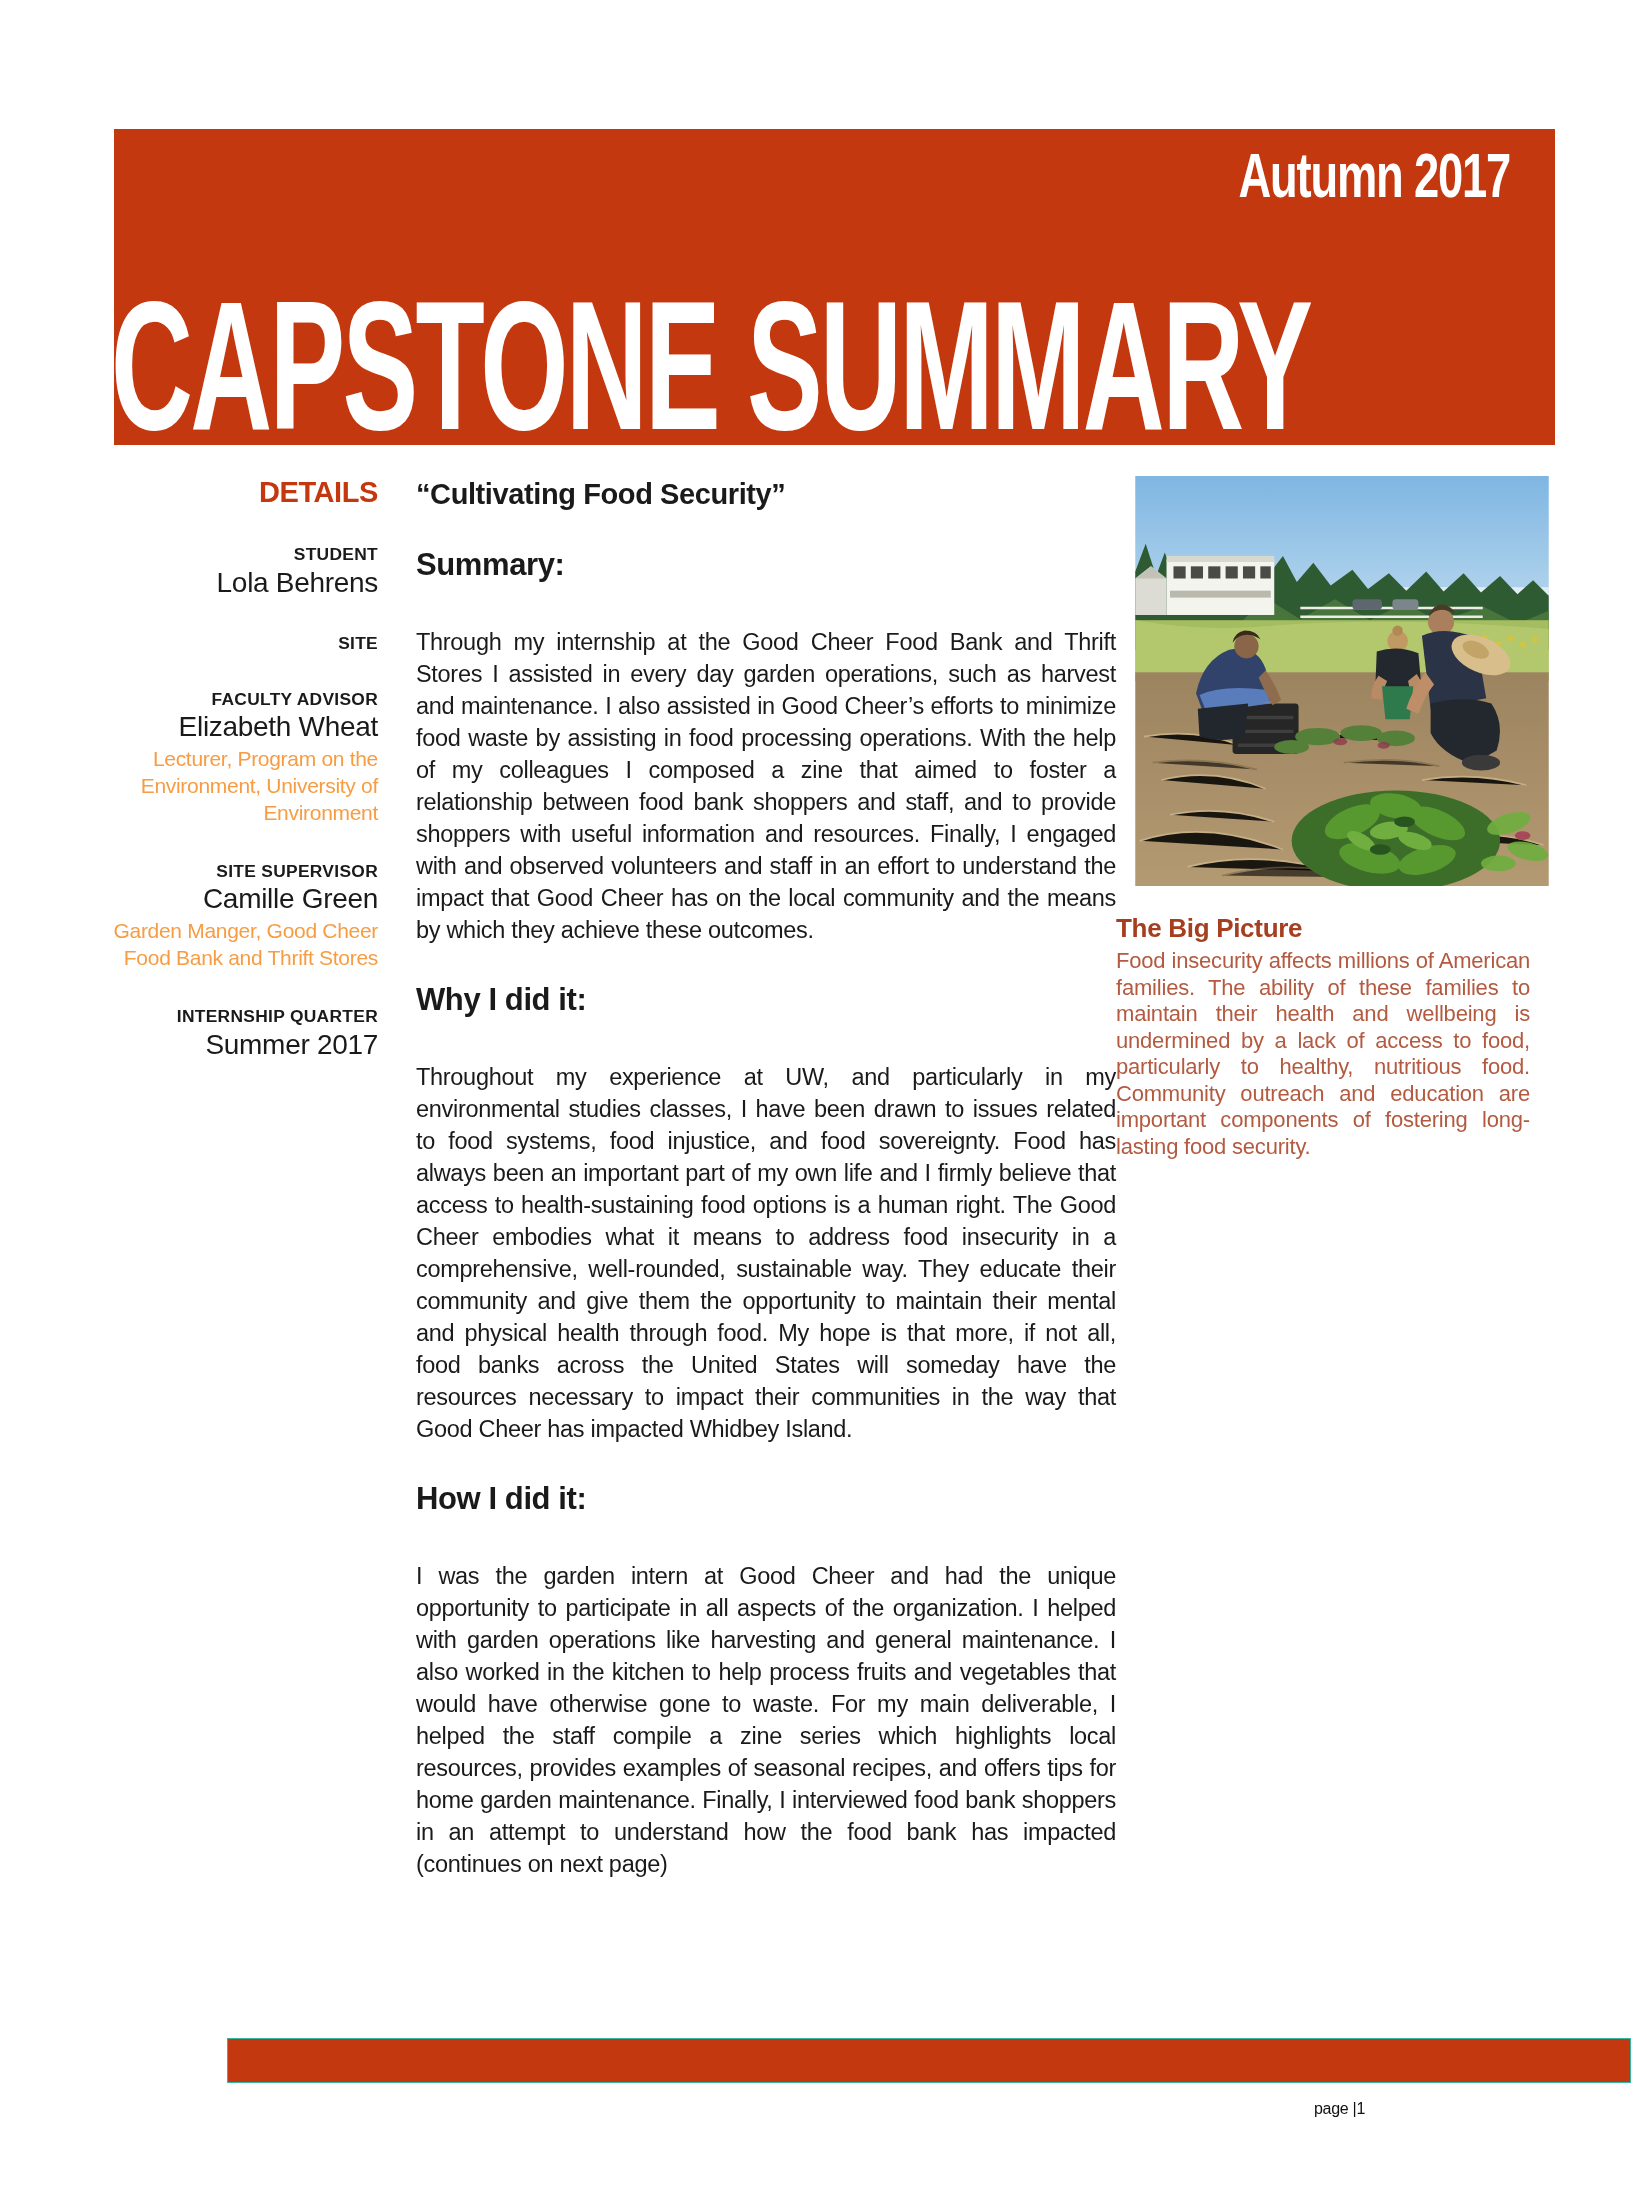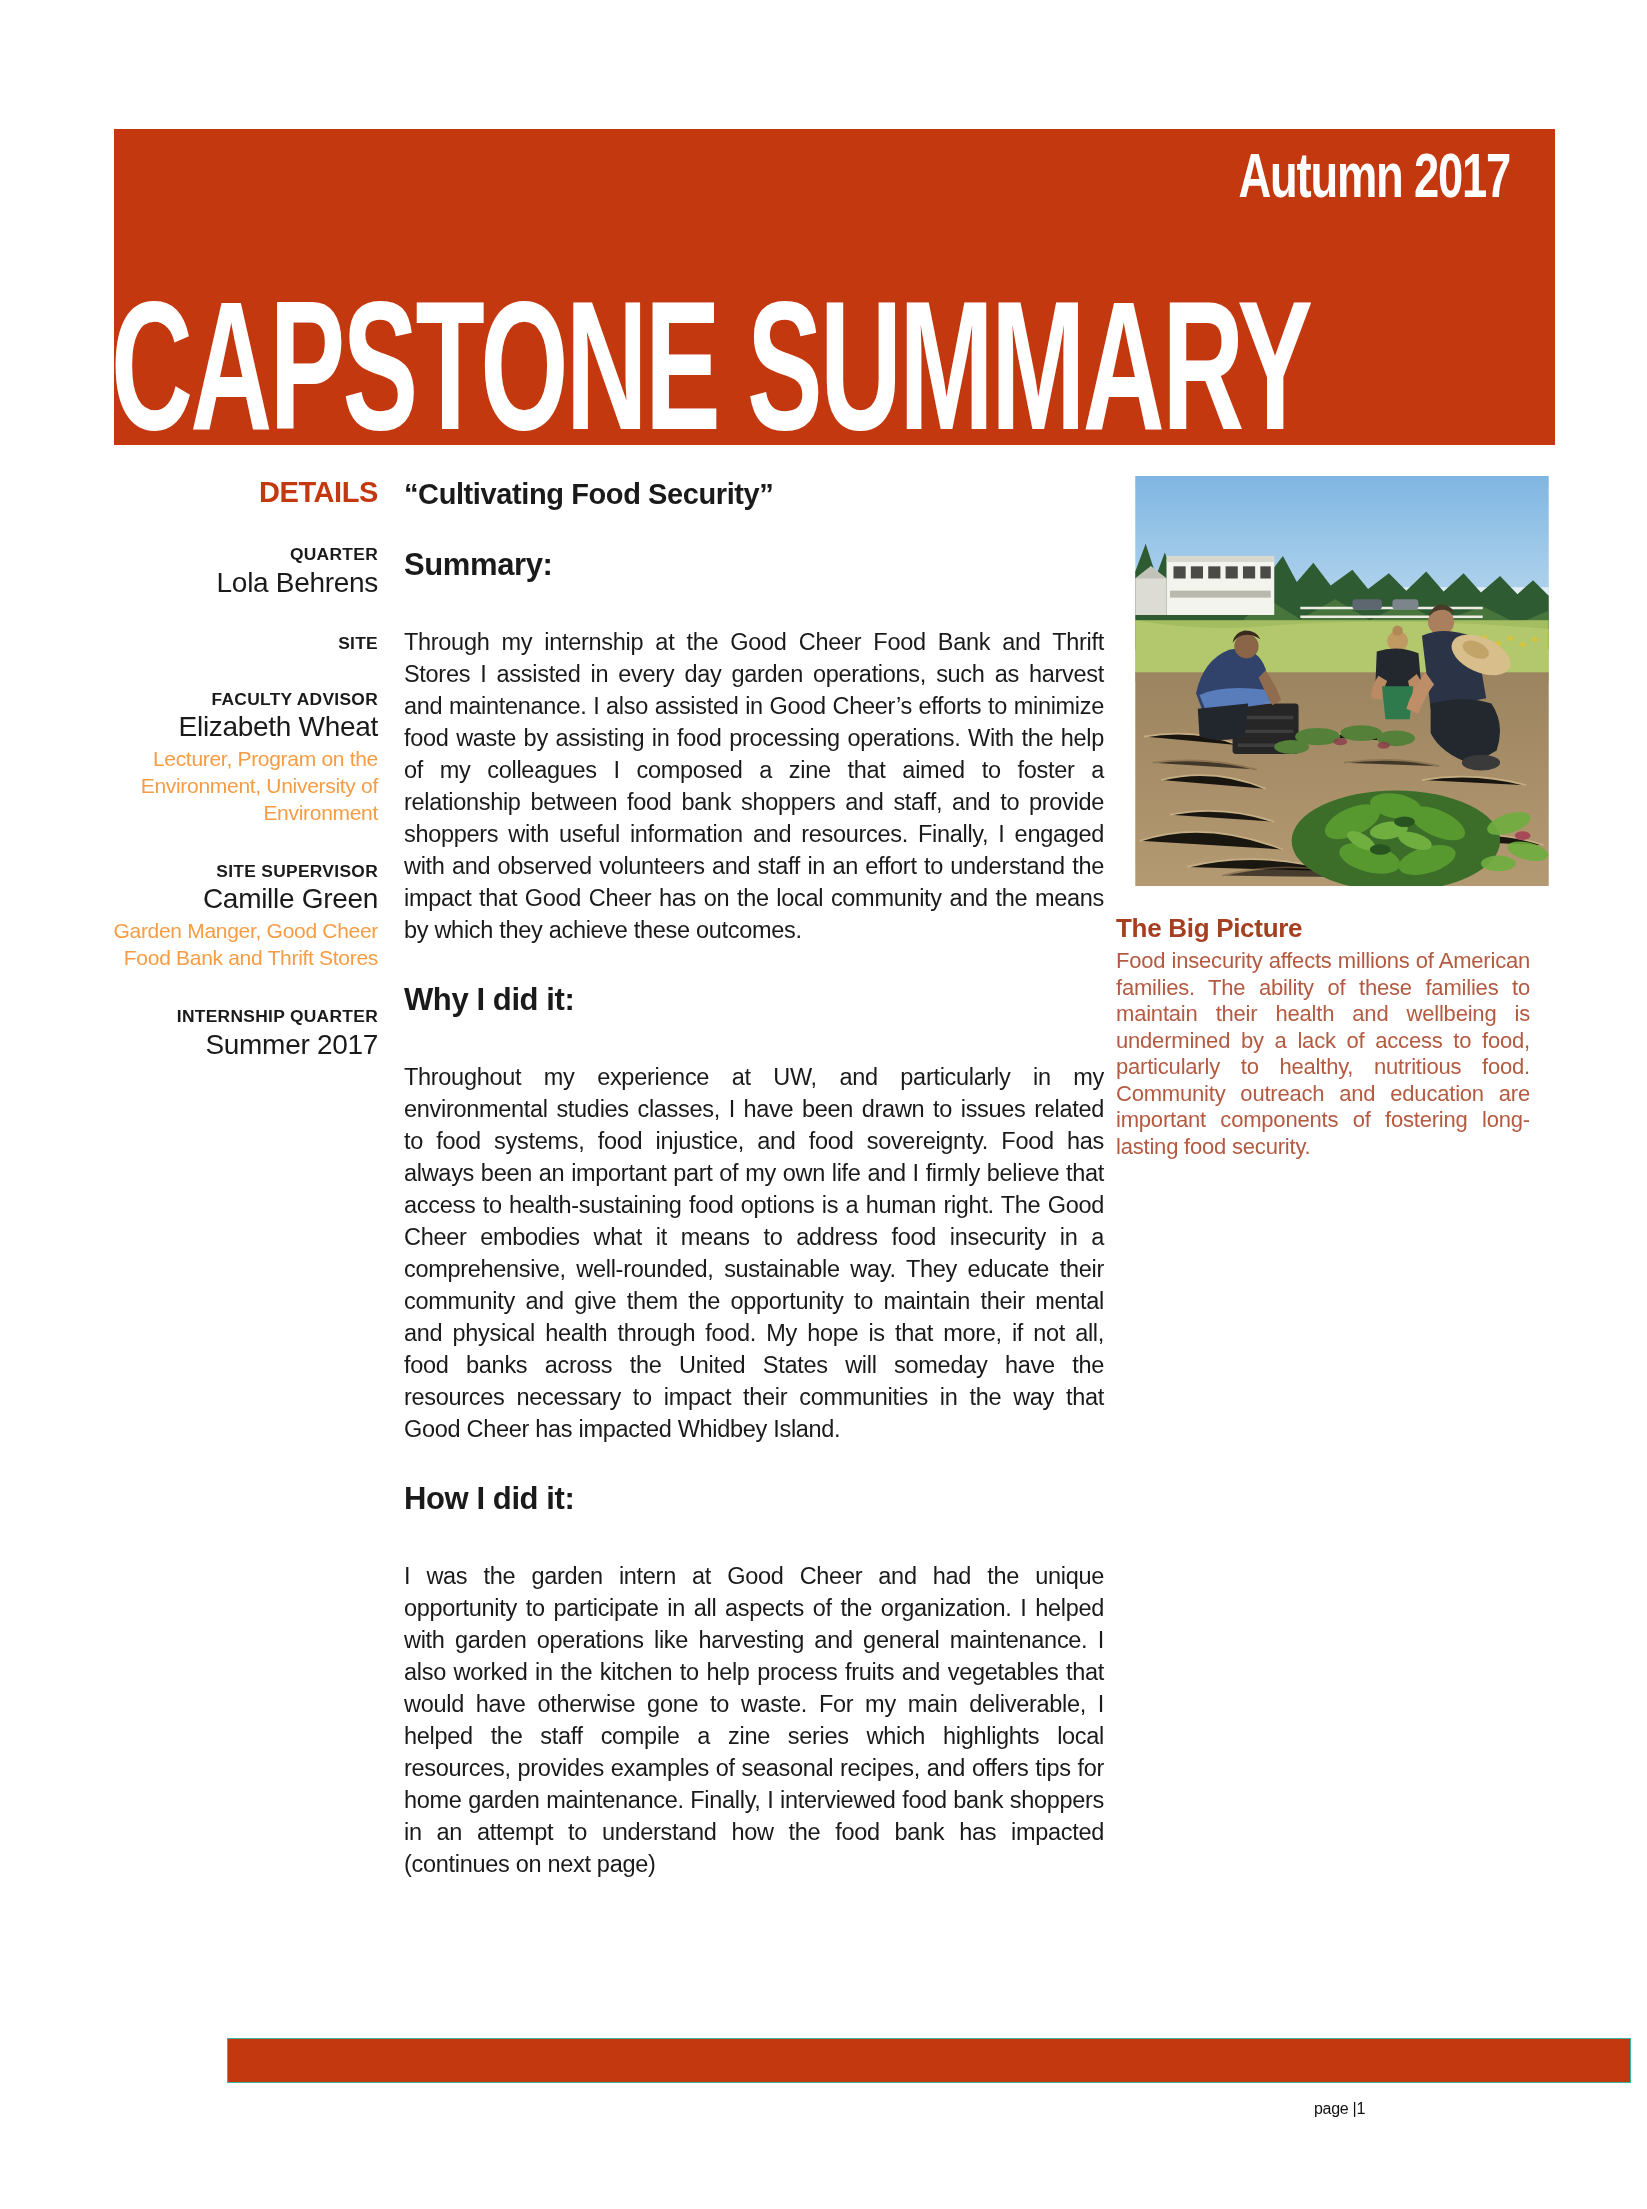--- a/index.html
+++ b/index.html
@@ -24,21 +24,21 @@
 
   
   .sidebar{position:absolute;left:87px;top:476px;width:291px;text-align:right;}
   .details-heading{color:var(--accent-red);font-weight:bold;font-size:29px;letter-spacing:-0.4px;}
   .field{margin-top:35px;}
   .field-label{font-size:17.4px;font-weight:bold;letter-spacing:0.3px;color:var(--ink);}
   .field-value{font-size:28px;line-height:30px;margin-top:2.6px;color:var(--ink);letter-spacing:-0.3px;}
   .field-note{font-size:21px;line-height:27px;margin-top:2.6px;color:var(--orange);letter-spacing:-0.3px;}
 
   
-  .main{position:absolute;left:404px;top:478px;width:700px;}
+  .main{position:absolute;left:416px;top:478px;width:700px;}
   .article-title{font-size:29px;font-weight:bold;letter-spacing:-0.4px;}
   .section-heading{font-size:31px;font-weight:bold;letter-spacing:-0.4px;margin-top:36px;}
   .section-body{font-size:23.5px;line-height:32px;text-align:justify;letter-spacing:-0.3px;margin-top:43px;
                 color:var(--ink);}
 
   
   .photo{position:absolute;left:1135px;top:476px;width:414px;height:410px;overflow:hidden;}
   .photo svg{display:block;width:100%;height:100%;}
   .aside-text{position:absolute;left:1116px;top:913px;width:414px;}
   .aside-heading{font-size:26px;font-weight:bold;color:var(--bp-head);letter-spacing:-0.3px;}
@@ -58,21 +58,21 @@
 
   <div class="band">
     <div class="issue">Autumn 2017</div>
     <div class="masthead">CAPSTONE SUMMARY</div>
   </div>
 
   <div class="sidebar">
     <div class="details-heading">DETAILS</div>
 
     <div class="field">
-      <div class="field-label">QUARTER</div>
+      <div class="field-label">STUDENT</div>
       <div class="field-value">Lola Behrens</div>
     </div>
 
     <div class="field">
       <div class="field-label">SITE</div>
     </div>
 
     <div class="field">
       <div class="field-label">FACULTY ADVISOR</div>
       <div class="field-value">Elizabeth Wheat</div>

